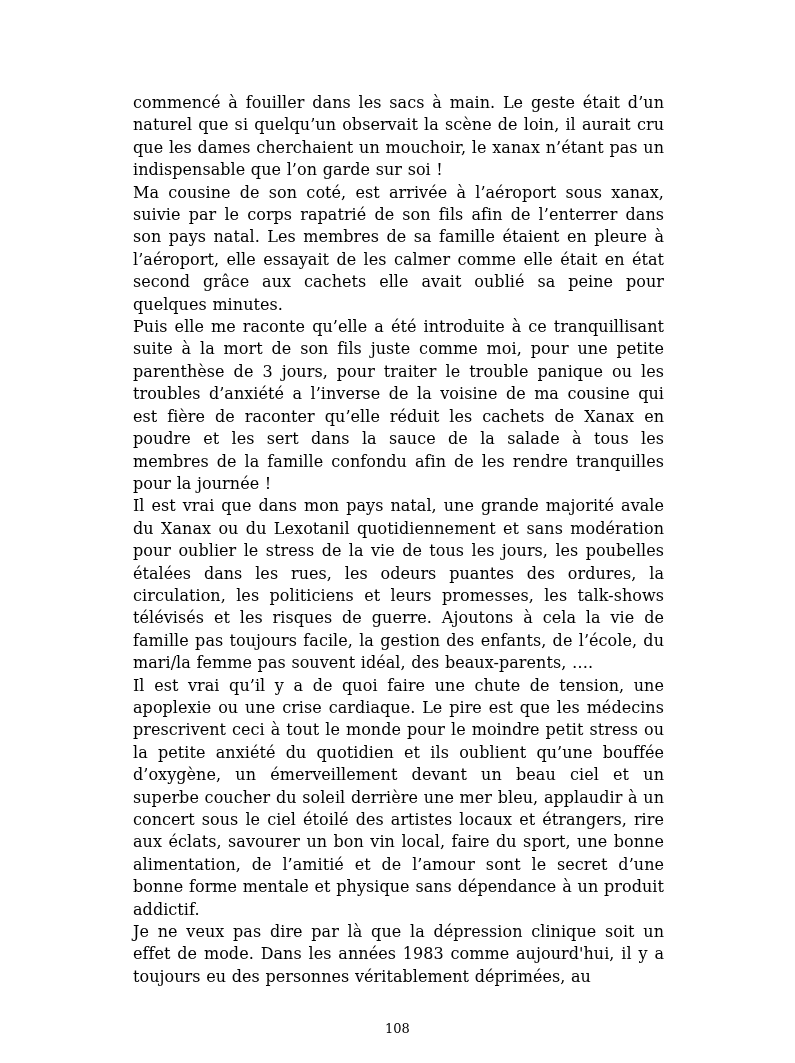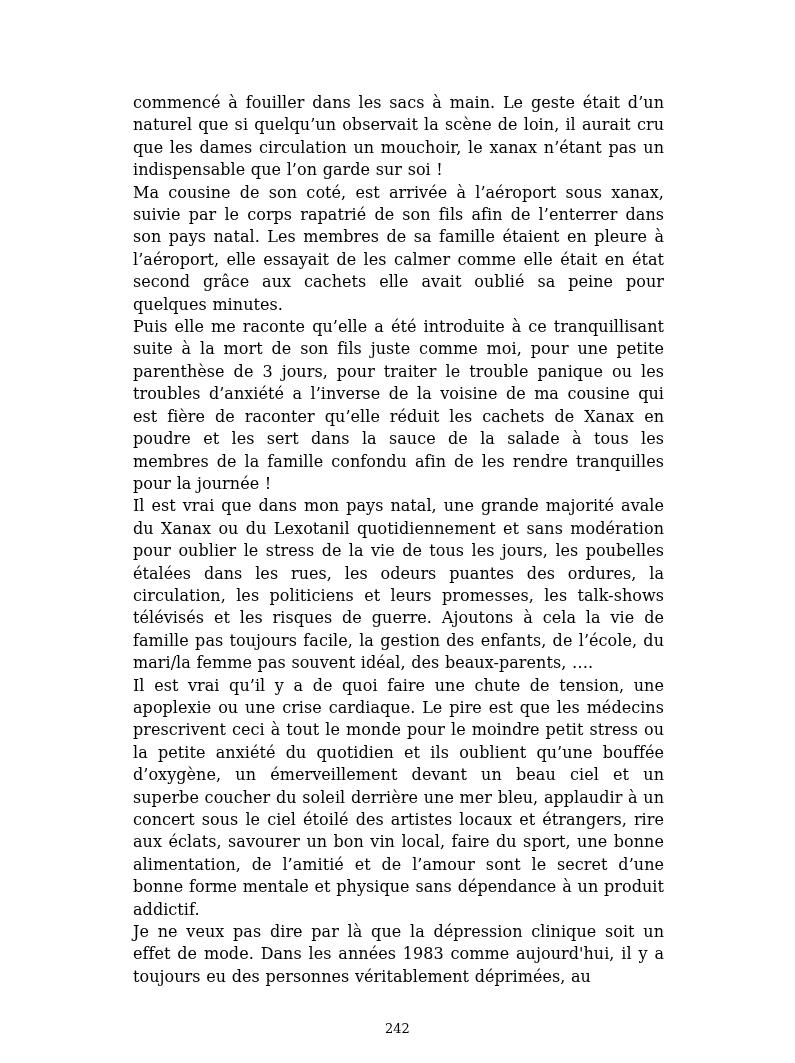--- a/index.html
+++ b/index.html
@@ -40,21 +40,21 @@
       text-align: center;
       font-size: 13px;
       color: #000000;
     }
   </style>
 </head>
 <body>
 
 <div class="page">
   <div class="text-block">
-    <p>commencé à fouiller dans les sacs à main. Le geste était d’un naturel que si quelqu’un observait la scène de loin, il aurait cru que les dames circulation un mouchoir, le xanax n’étant pas un indispensable que l’on garde sur soi !</p>
+    <p>commencé à fouiller dans les sacs à main. Le geste était d’un naturel que si quelqu’un observait la scène de loin, il aurait cru que les dames cherchaient un mouchoir, le xanax n’étant pas un indispensable que l’on garde sur soi !</p>
     <p>Ma cousine de son coté, est arrivée à l’aéroport sous xanax, suivie par le corps rapatrié de son fils afin de l’enterrer dans son pays natal. Les membres de sa famille étaient en pleure à l’aéroport, elle essayait de les calmer comme elle était en état second grâce aux cachets elle avait oublié sa peine pour quelques minutes.</p>
     <p>Puis elle me raconte qu’elle a été introduite à ce tranquillisant suite à la mort de son fils juste comme moi, pour une petite parenthèse de 3 jours, pour traiter le trouble panique ou les troubles d’anxiété a l’inverse de la voisine de ma cousine qui est fière de raconter qu’elle réduit les cachets de Xanax en poudre et les sert dans la sauce de la salade à tous les membres de la famille confondu afin de les rendre tranquilles pour la journée !</p>
     <p>Il est vrai que dans mon pays natal, une grande majorité avale du Xanax ou du Lexotanil quotidiennement et sans modération pour oublier le stress de la vie de tous les jours, les poubelles étalées dans les rues, les odeurs puantes des ordures, la circulation, les politiciens et leurs promesses, les talk-shows télévisés et les risques de guerre. Ajoutons à cela la vie de famille pas toujours facile, la gestion des enfants, de l’école, du mari/la femme pas souvent idéal, des beaux-parents, ….</p>
     <p>Il est vrai qu’il y a de quoi faire une chute de tension, une apoplexie ou une crise cardiaque. Le pire est que les médecins prescrivent ceci à tout le monde pour le moindre petit stress ou la petite anxiété du quotidien et ils oublient qu’une bouffée d’oxygène, un émerveillement devant un beau ciel et un superbe coucher du soleil derrière une mer bleu, applaudir à un concert sous le ciel étoilé des artistes locaux et étrangers, rire aux éclats, savourer un bon vin local, faire du sport, une bonne alimentation, de l’amitié et de l’amour sont le secret d’une bonne forme mentale et physique sans dépendance à un produit addictif.</p>
     <p>Je ne veux pas dire par là que la dépression clinique soit un effet de mode. Dans les années 1983 comme aujourd'hui, il y a toujours eu des personnes véritablement déprimées, au</p>
   </div>
-  <div class="page-number">242</div>
+  <div class="page-number">108</div>
 </div>
 
 </body></html>

